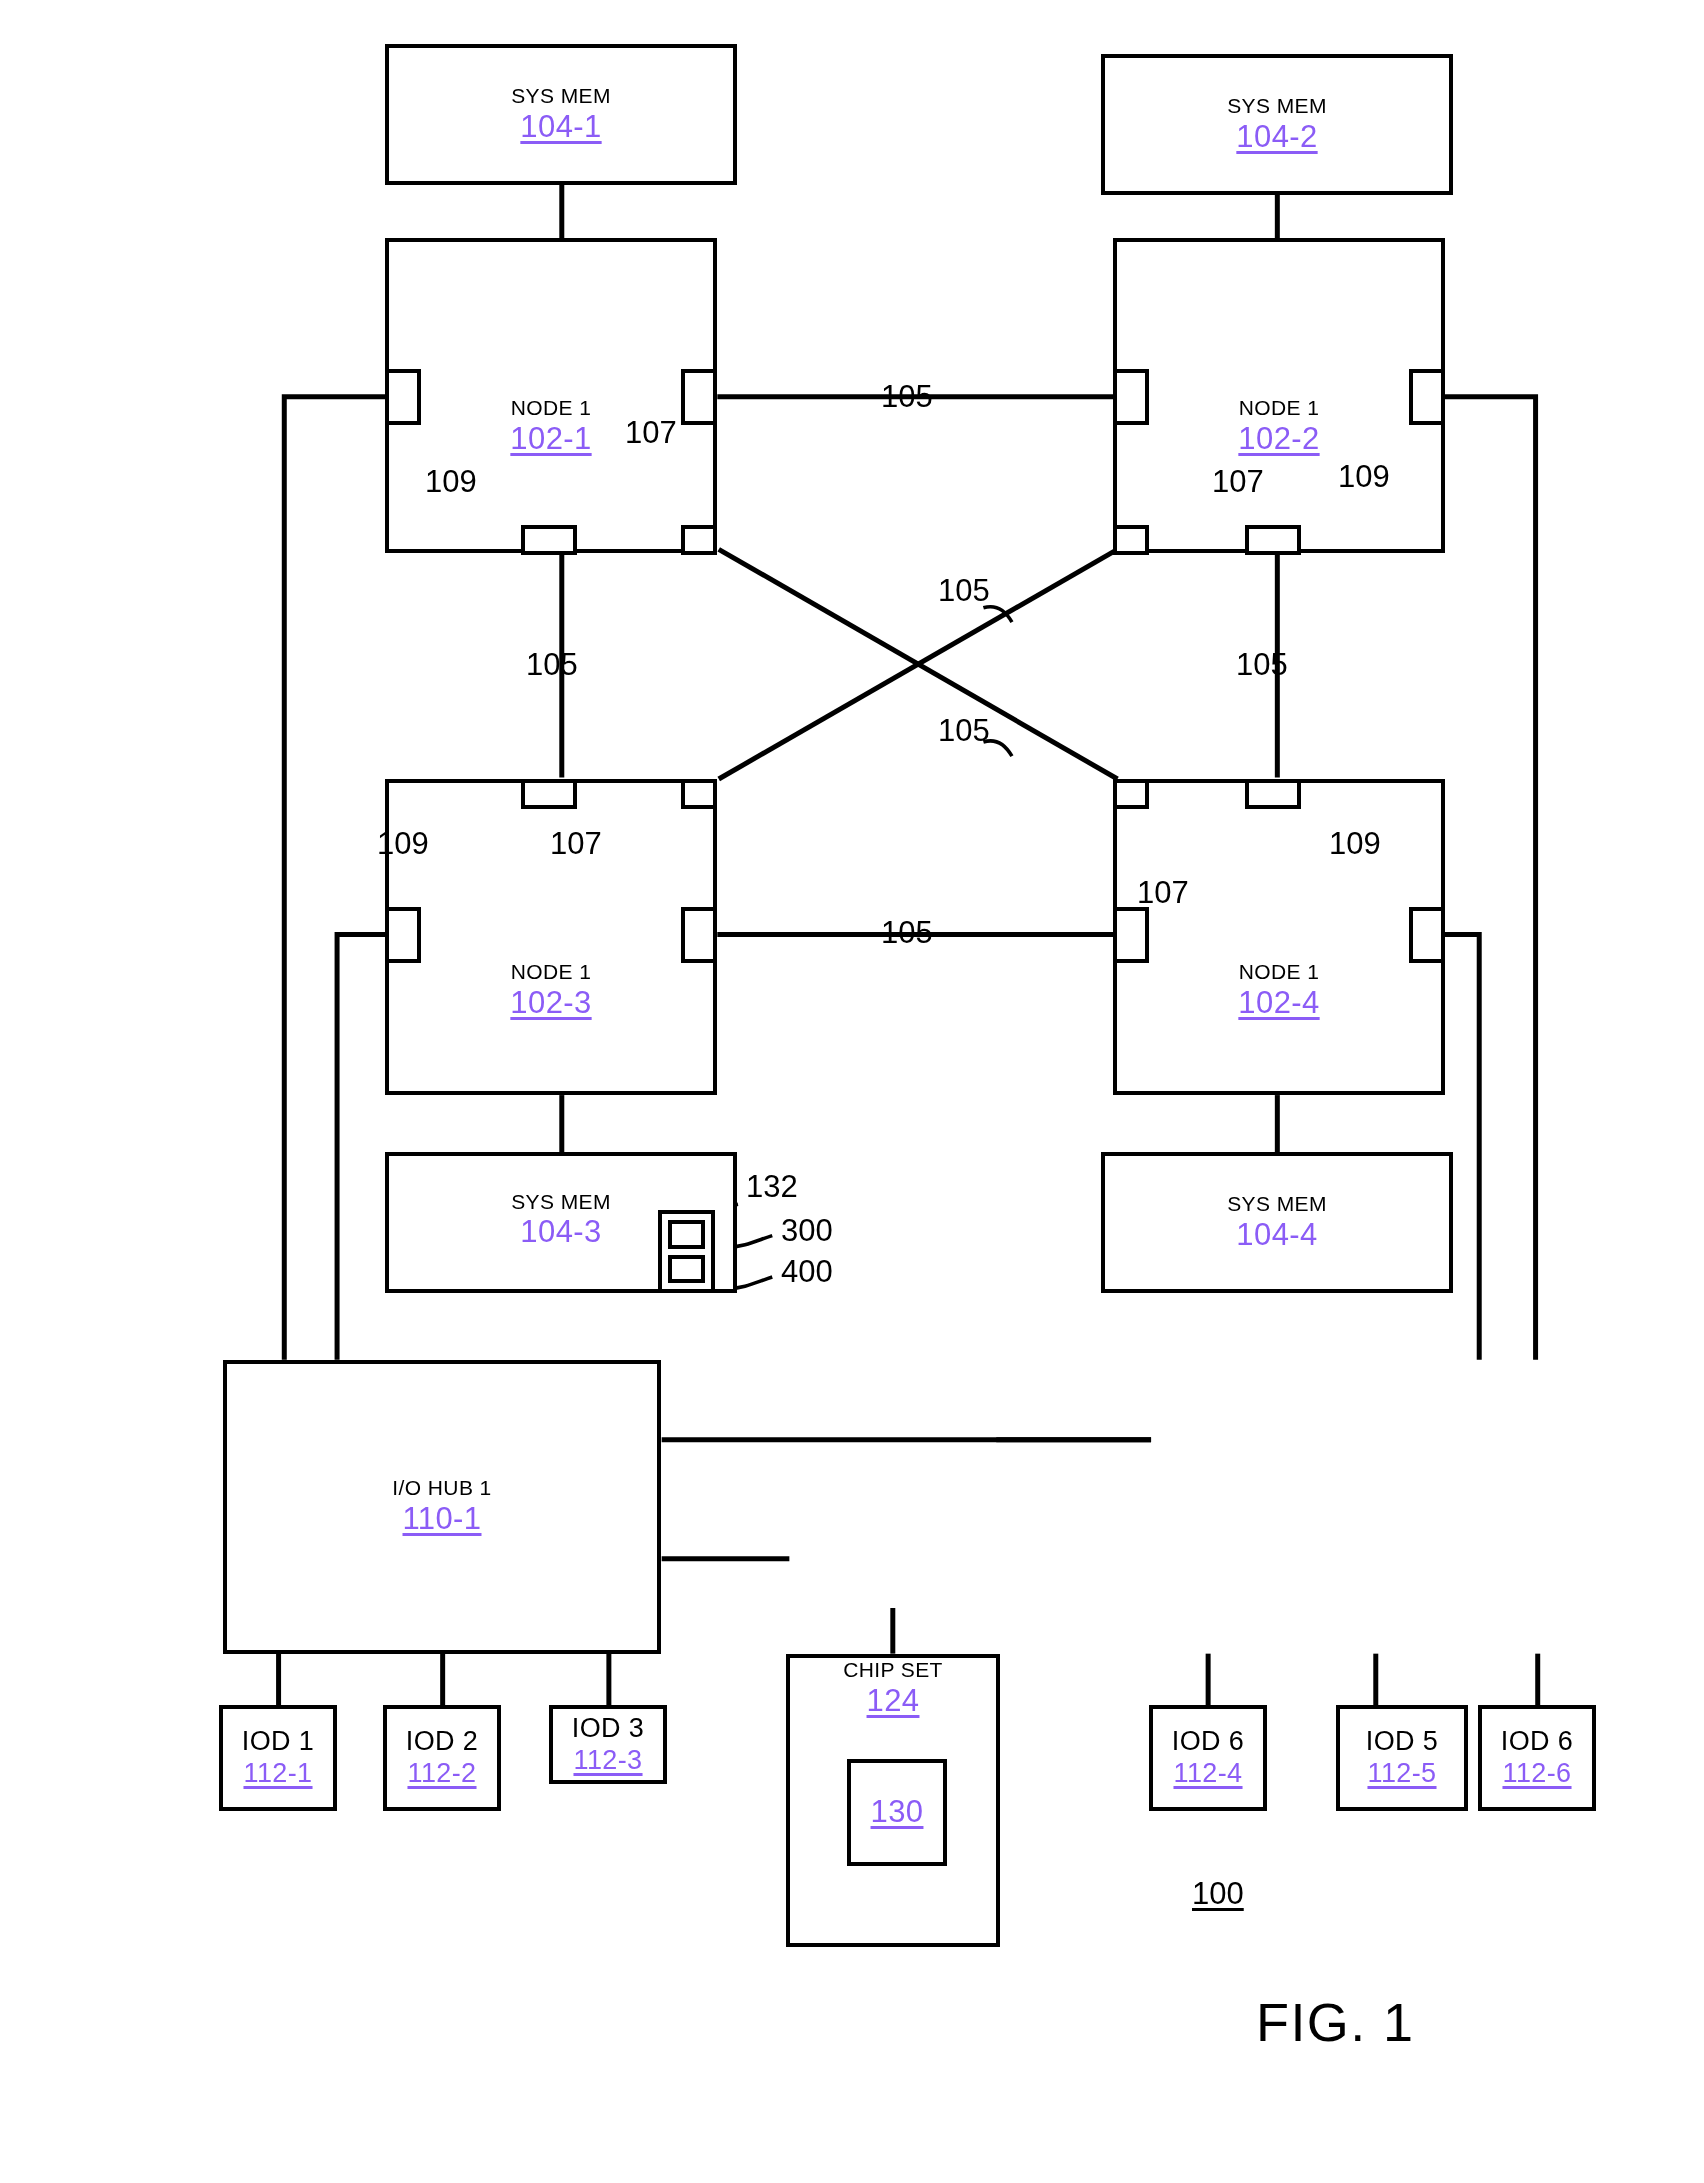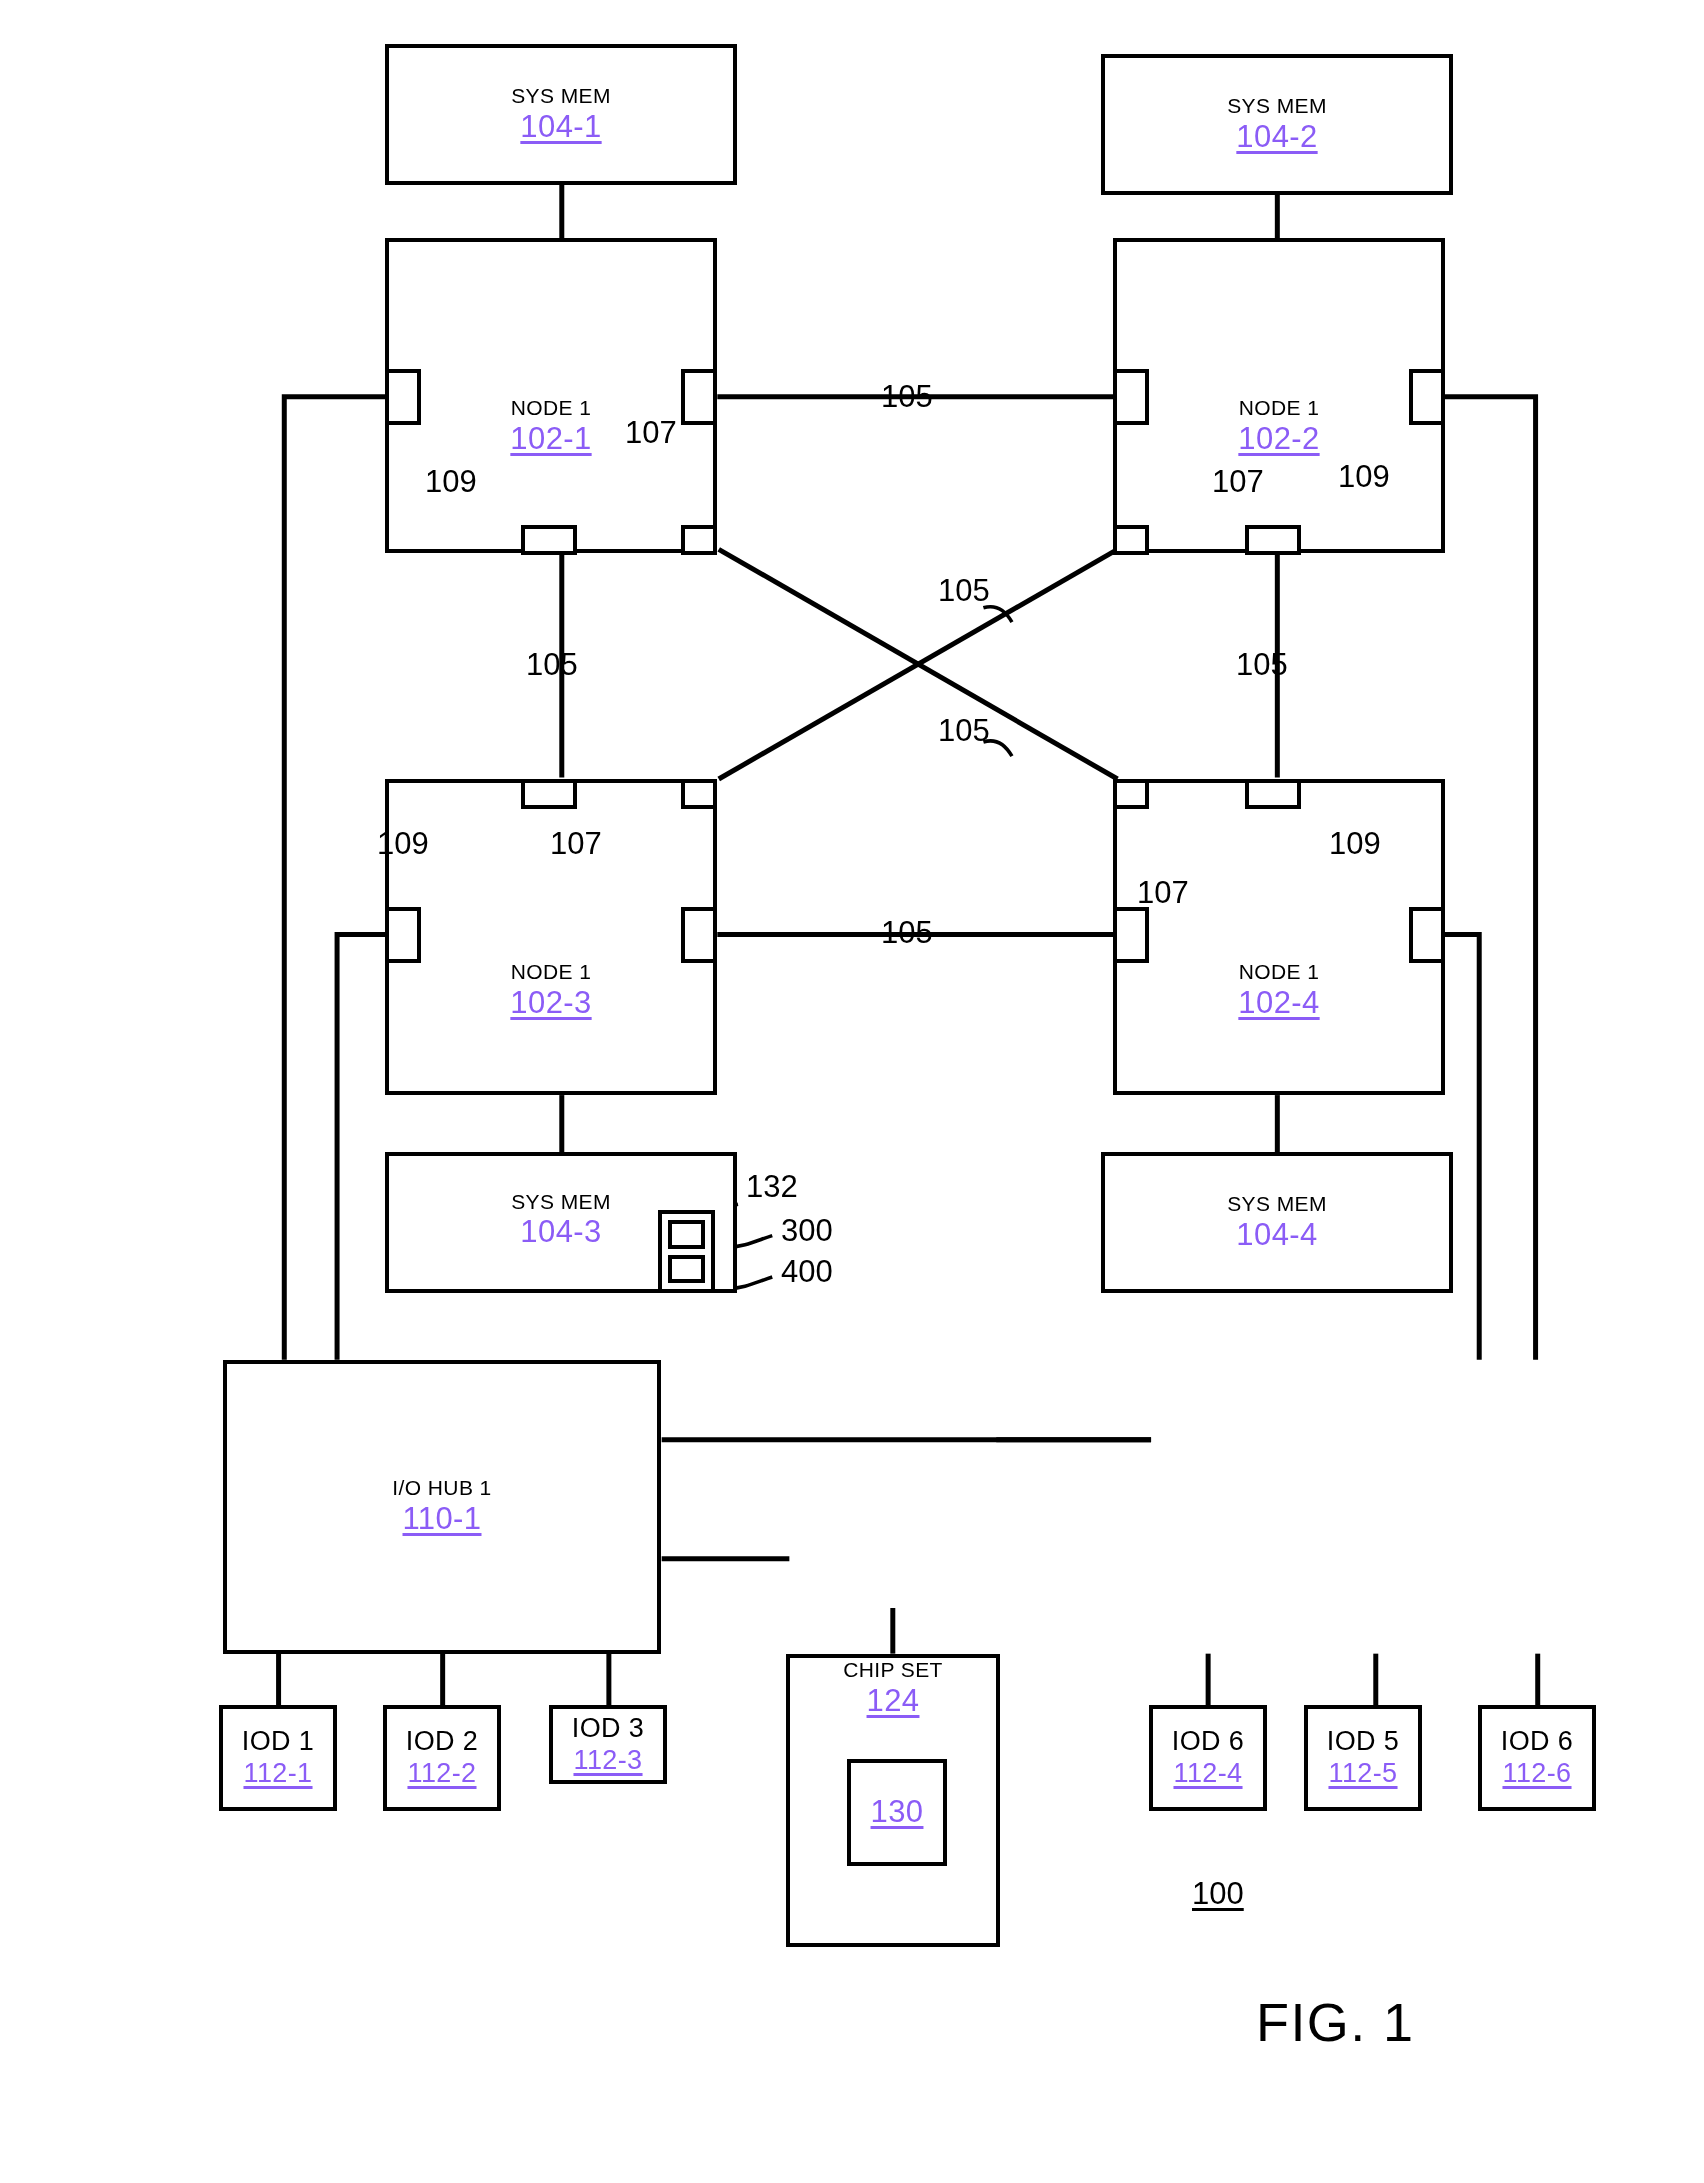--- a/index.html
+++ b/index.html
@@ -196,21 +196,21 @@
     <div class="l2 u">112-2</div>
   </div>
   <div class="box small" style="left:549px;top:1705px;width:118px;height:79px;">
     <div class="l1">IOD 3</div>
     <div class="l2 u">112-3</div>
   </div>
   <div class="box small" style="left:1149px;top:1705px;width:118px;height:106px;">
     <div class="l1">IOD 6</div>
     <div class="l2 u">112-4</div>
   </div>
-  <div class="box small" style="left:1304px;top:1705px;width:118px;height:106px;">
+  <div class="box small" style="left:1336px;top:1705px;width:132px;height:106px;">
     <div class="l1">IOD 5</div>
     <div class="l2 u">112-5</div>
   </div>
   <div class="box small" style="left:1478px;top:1705px;width:118px;height:106px;">
     <div class="l1">IOD 6</div>
     <div class="l2 u">112-6</div>
   </div>
 
   <div class="ref" style="left:425px;top:464px;">109</div>
   <div class="ref" style="left:625px;top:415px;">107</div>

